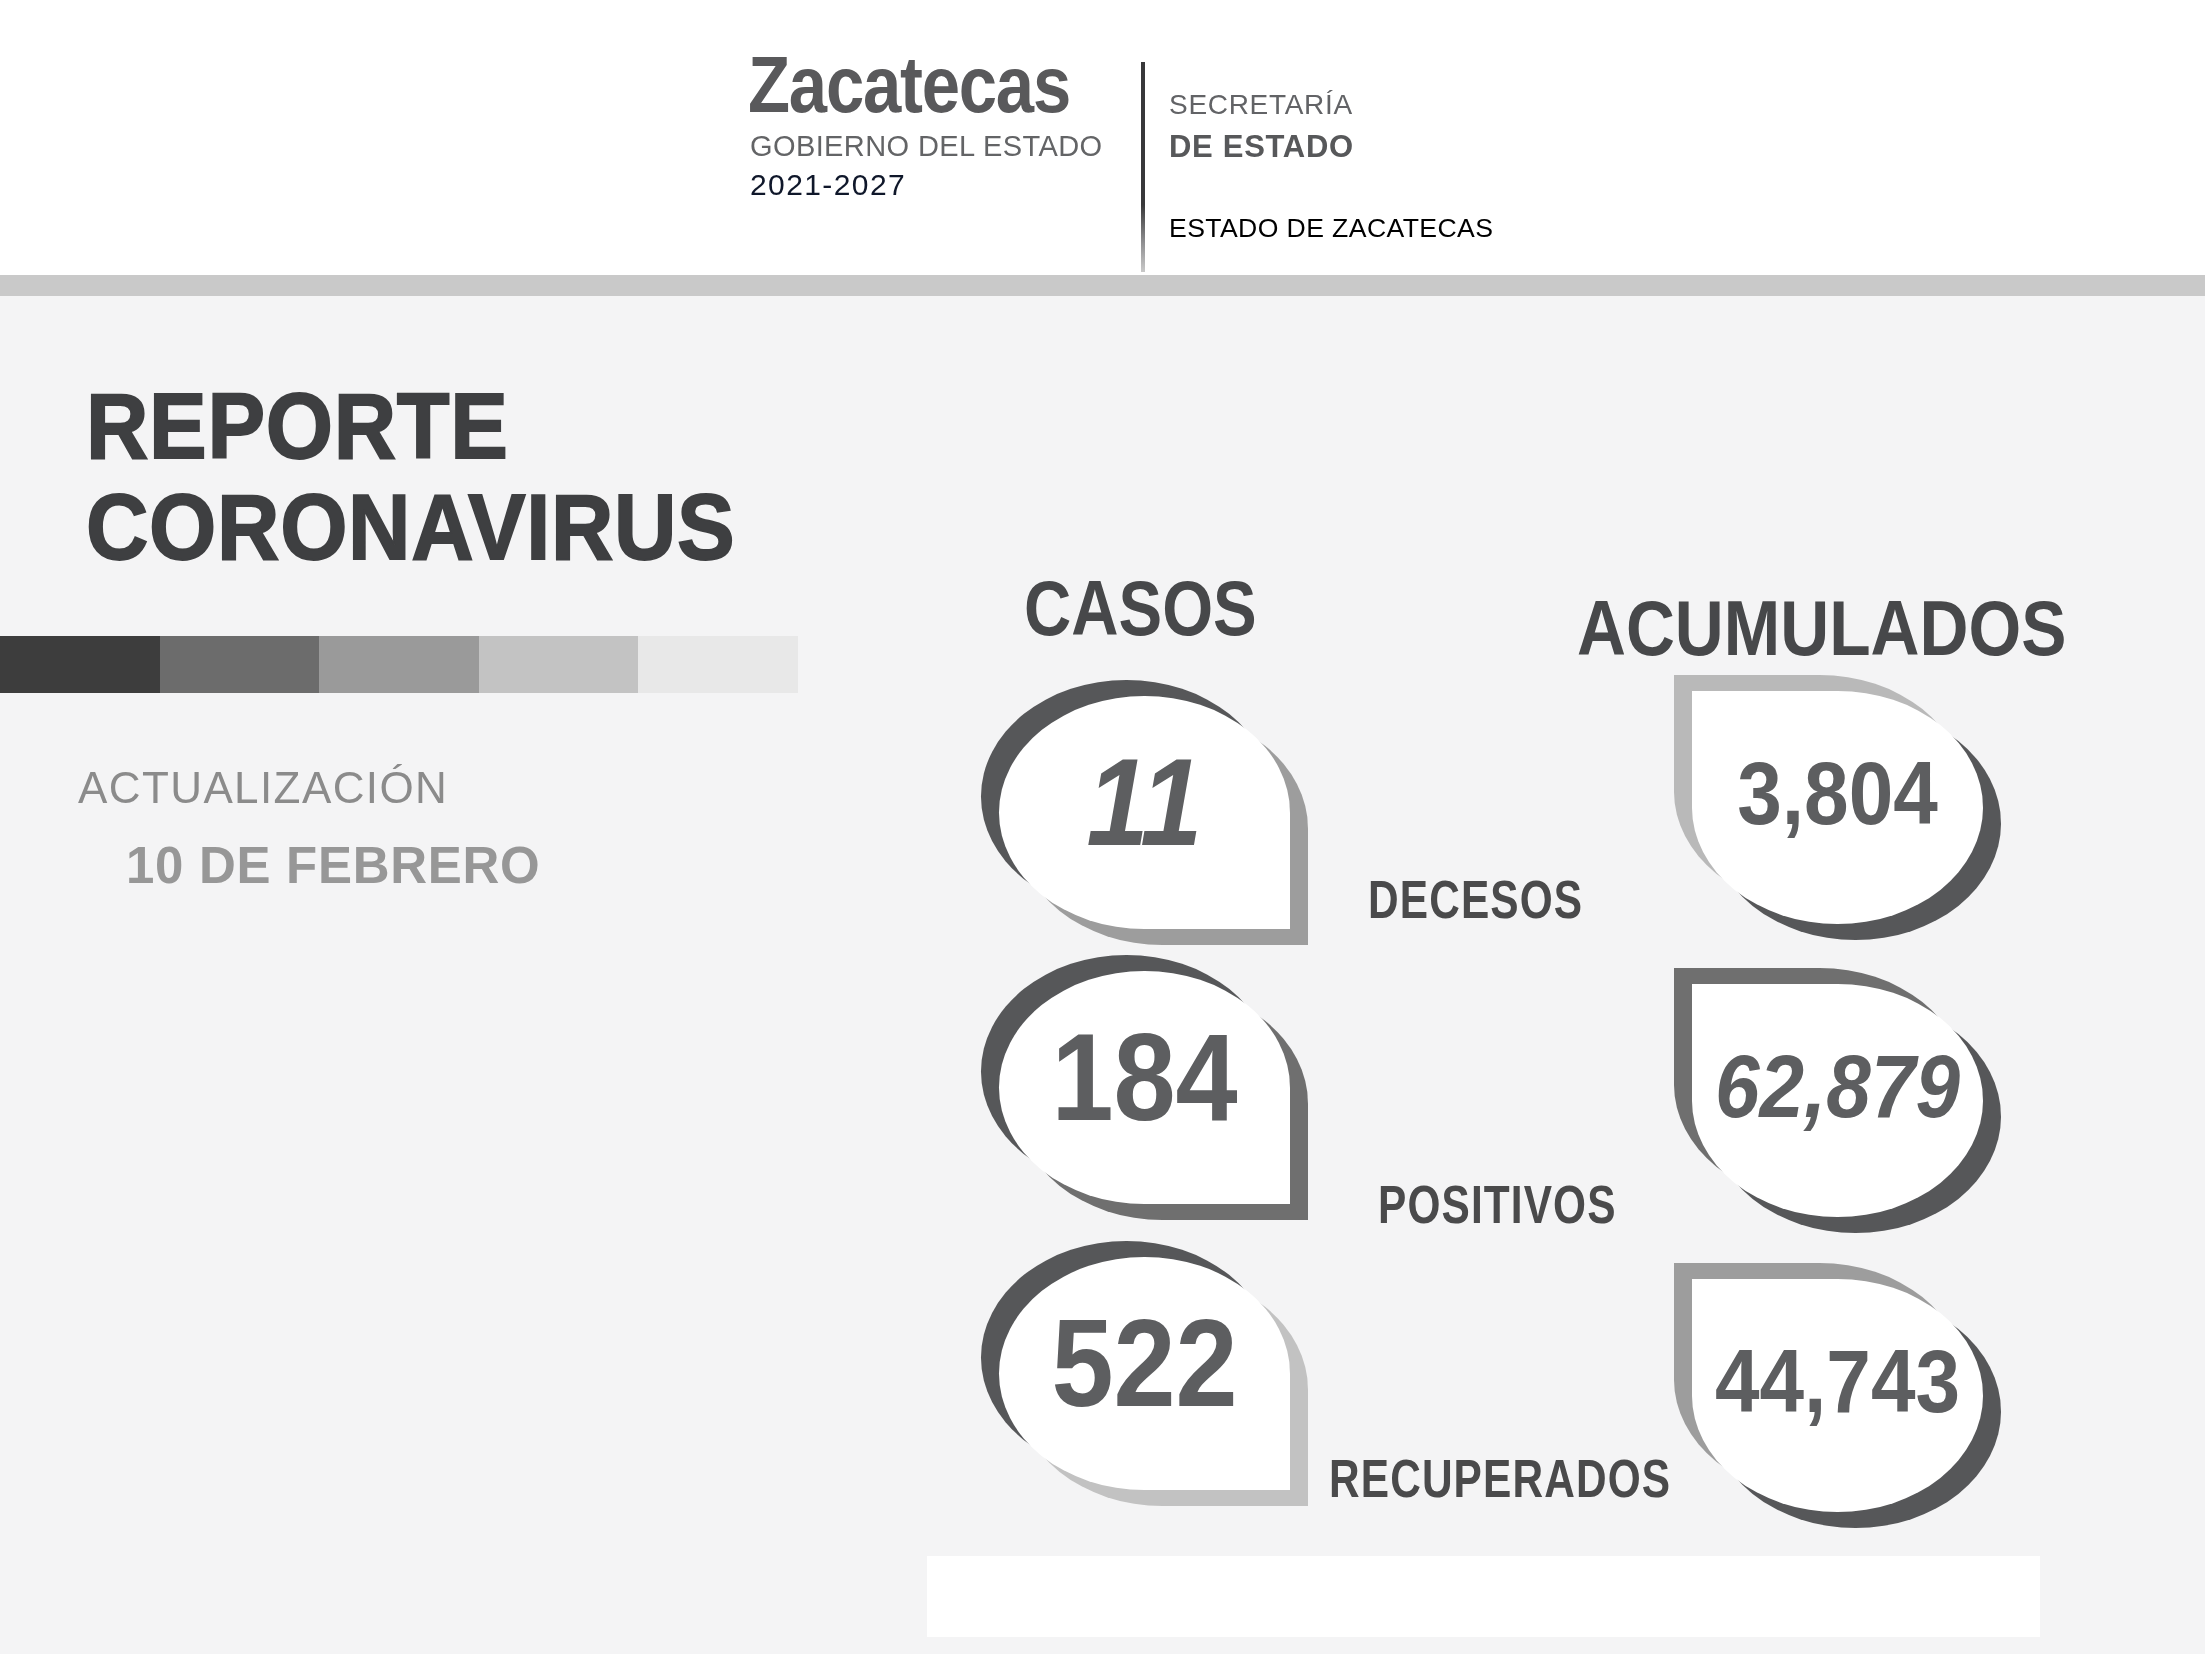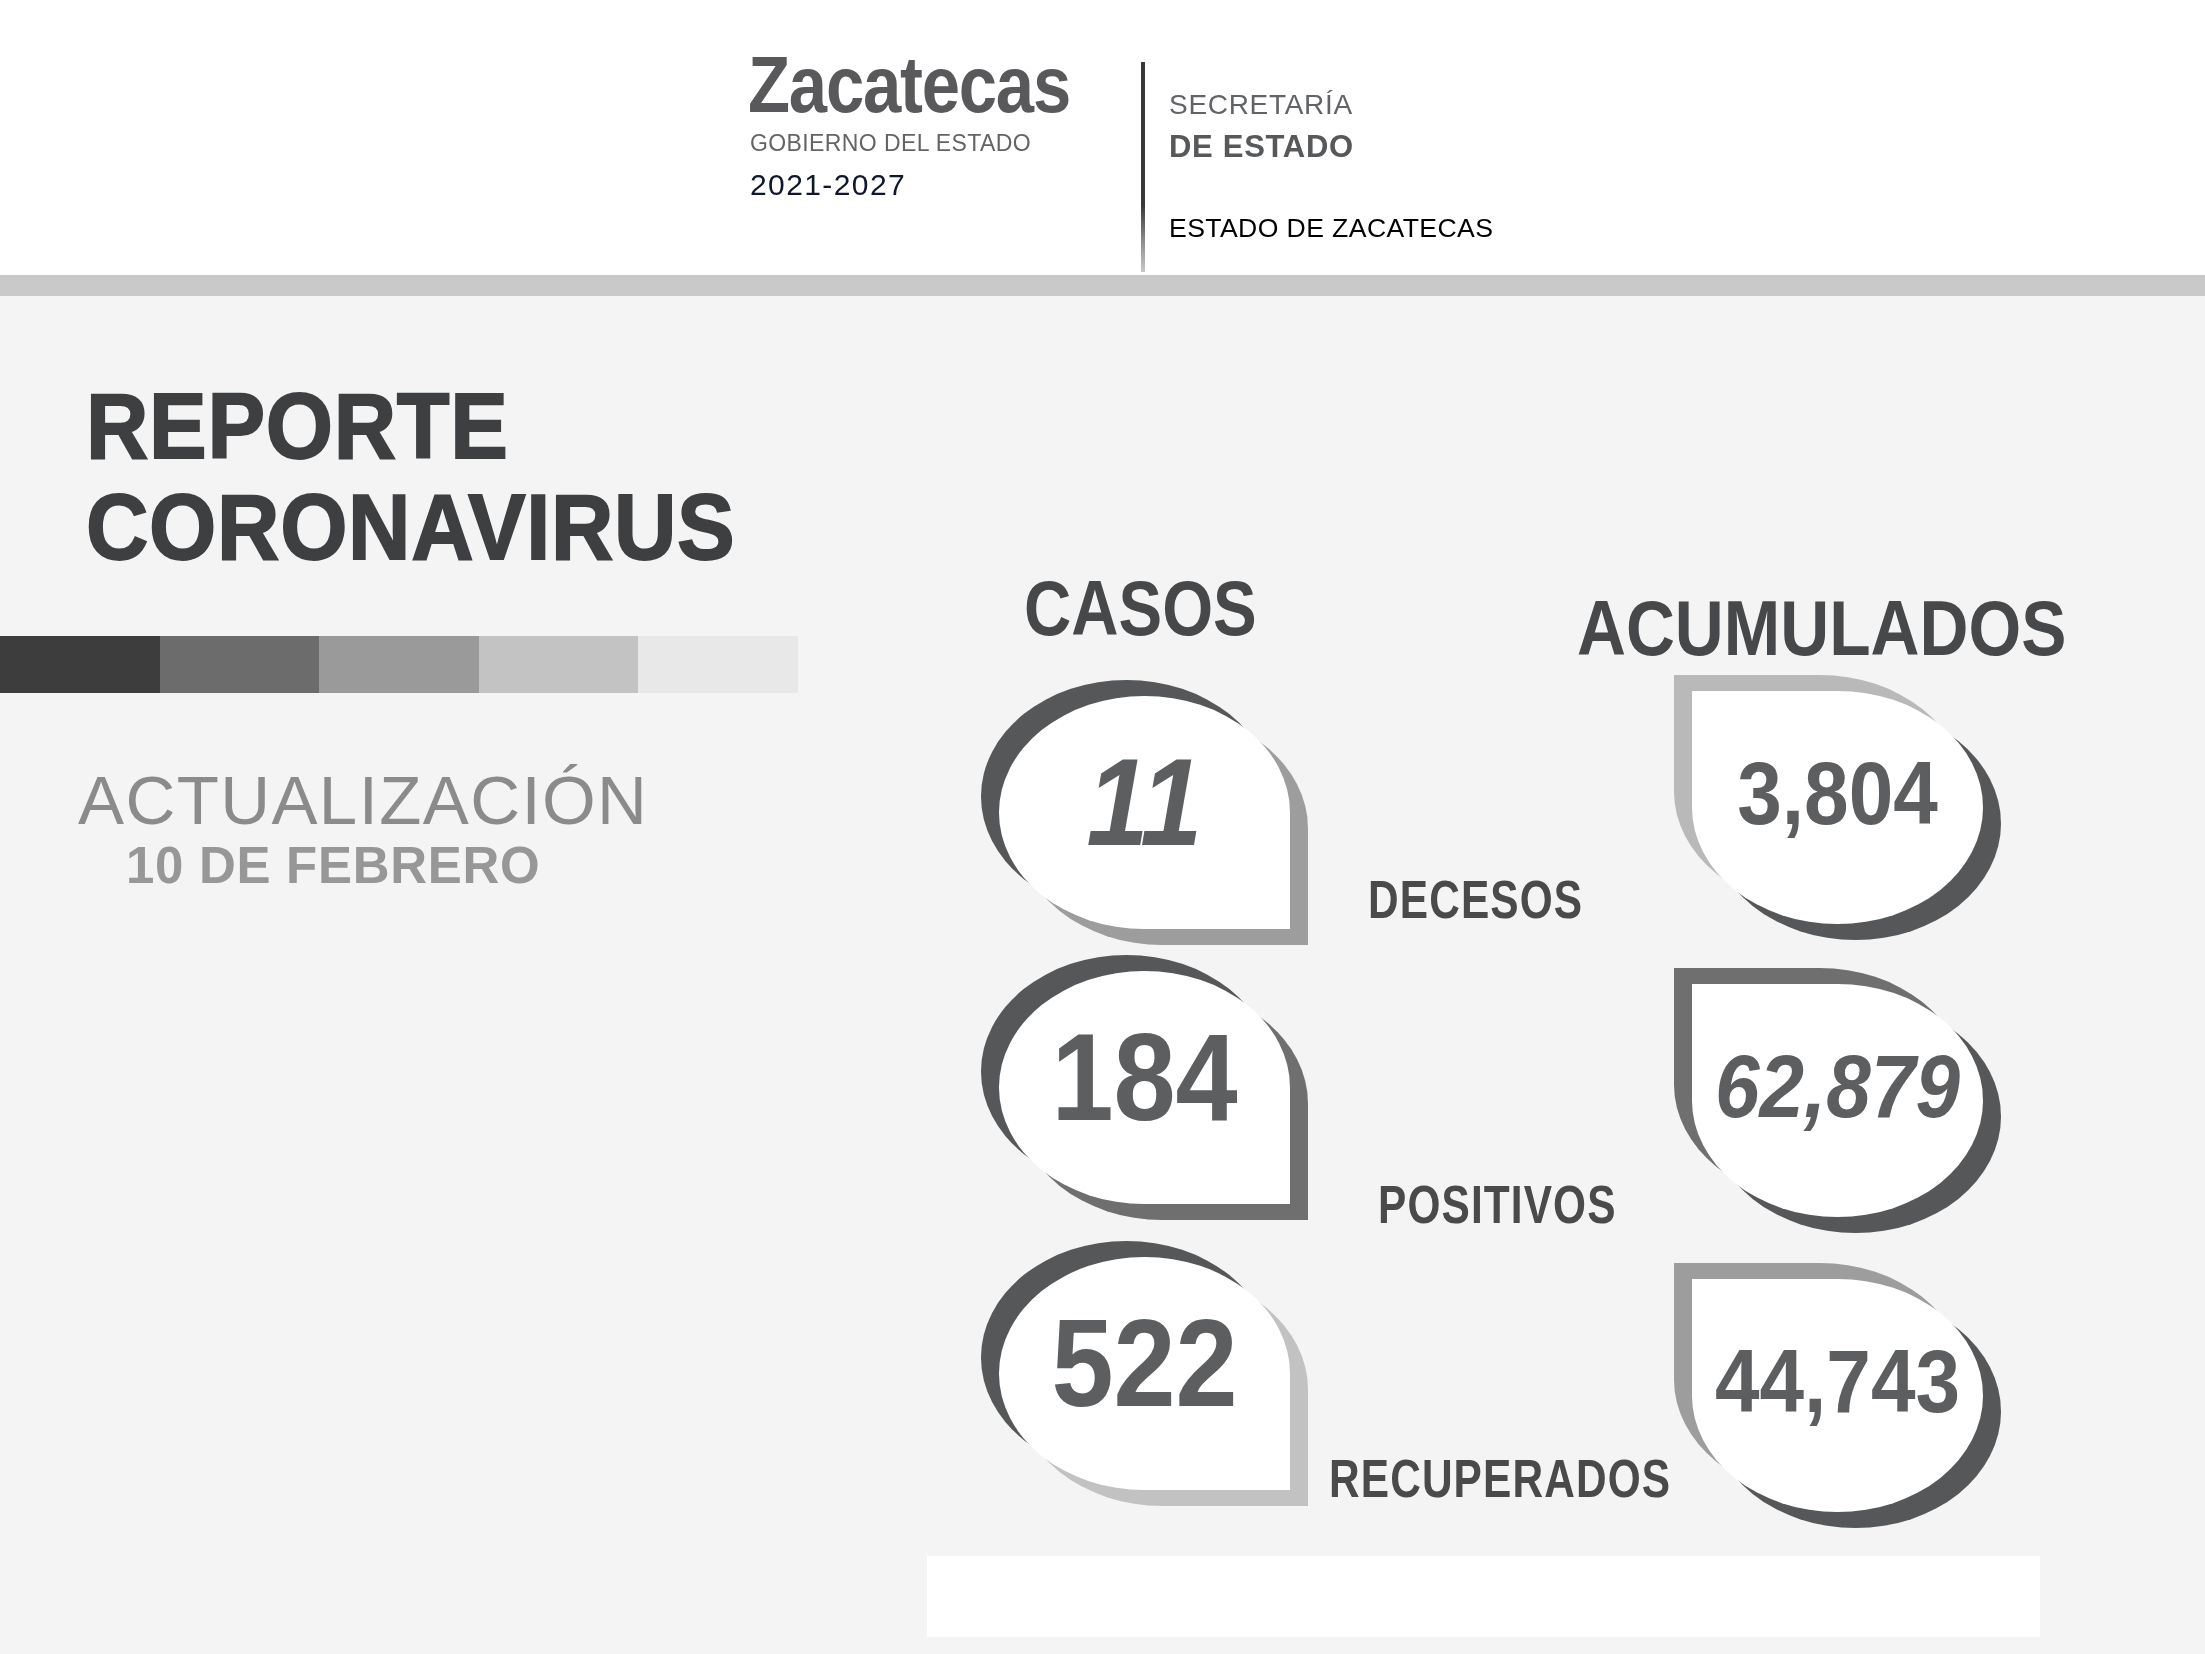--- a/index.html
+++ b/index.html
@@ -13,40 +13,40 @@
   .abs{position:absolute;}
 
   
   .header-band{left:0;top:0;width:2205px;height:275px;background:#ffffff;}
   .divider-band{left:0;top:275px;width:2205px;height:21px;background:#c9c9c9;}
 
   .brand-name{
     left:748px;top:45px;font-size:80px;font-weight:bold;color:#59595b;
     letter-spacing:-1.4px;line-height:1;transform:scaleX(.86);transform-origin:left top;
   }
-  .brand-subtitle{left:750px;top:132px;font-size:23px;color:#636466;letter-spacing:0.4px;line-height:1;}
+  .brand-subtitle{left:750px;top:132px;font-size:29px;color:#636466;letter-spacing:0.4px;line-height:1;}
   .brand-years{left:750px;top:170px;font-size:30px;color:#0f172a;letter-spacing:1.4px;line-height:1;}
   .brand-divider{
     left:1141px;top:62px;width:3.6px;height:210px;
     background:linear-gradient(180deg,#38383a 0%,#38383a 68%,#8f8f91 86%,#c9c9c9 100%);
   }
   .org-line1{left:1169px;top:91px;font-size:28px;color:#626366;letter-spacing:0.7px;line-height:1;}
   .org-line2{left:1169px;top:131px;font-size:31px;font-weight:bold;color:#57585a;letter-spacing:0.7px;line-height:1;}
   .org-line3{left:1169px;top:175px;font-size:26.6px;color:#000000;letter-spacing:0.4px;line-height:1;margin-top:40px;}
 
   
   .report-title{
     left:86px;top:376px;font-size:93px;line-height:101px;font-weight:bold;
     color:#3e3f41;-webkit-text-stroke:1.8px #3e3f41;letter-spacing:0.7px;
     transform:scaleX(.93);transform-origin:left top;
   }
   .gradient-bar{left:0;top:636px;width:798px;height:57px;display:flex;}
   .gradient-bar .seg{flex:1 1 0;height:100%;}
 
-  .update-label{left:78px;top:766px;font-size:69px;color:#8b8b8b;letter-spacing:1.4px;line-height:1;}
+  .update-label{left:78px;top:766px;font-size:44px;color:#8b8b8b;letter-spacing:1.4px;line-height:1;}
   .update-date{left:126px;top:840px;font-size:51px;font-weight:bold;color:#979797;letter-spacing:0.7px;line-height:1;}
 
   
   .col-header{font-weight:bold;font-size:77px;color:#47484a;line-height:1;transform-origin:left top;}
   .col-daily{left:1024px;top:570px;transform:scaleX(.85);}
   .col-acc{left:1577px;top:590px;transform:scaleX(.88);}
 
   
   .bubble{position:absolute;width:330px;height:272px;}
   .layer{position:absolute;width:291px;height:233px;}

